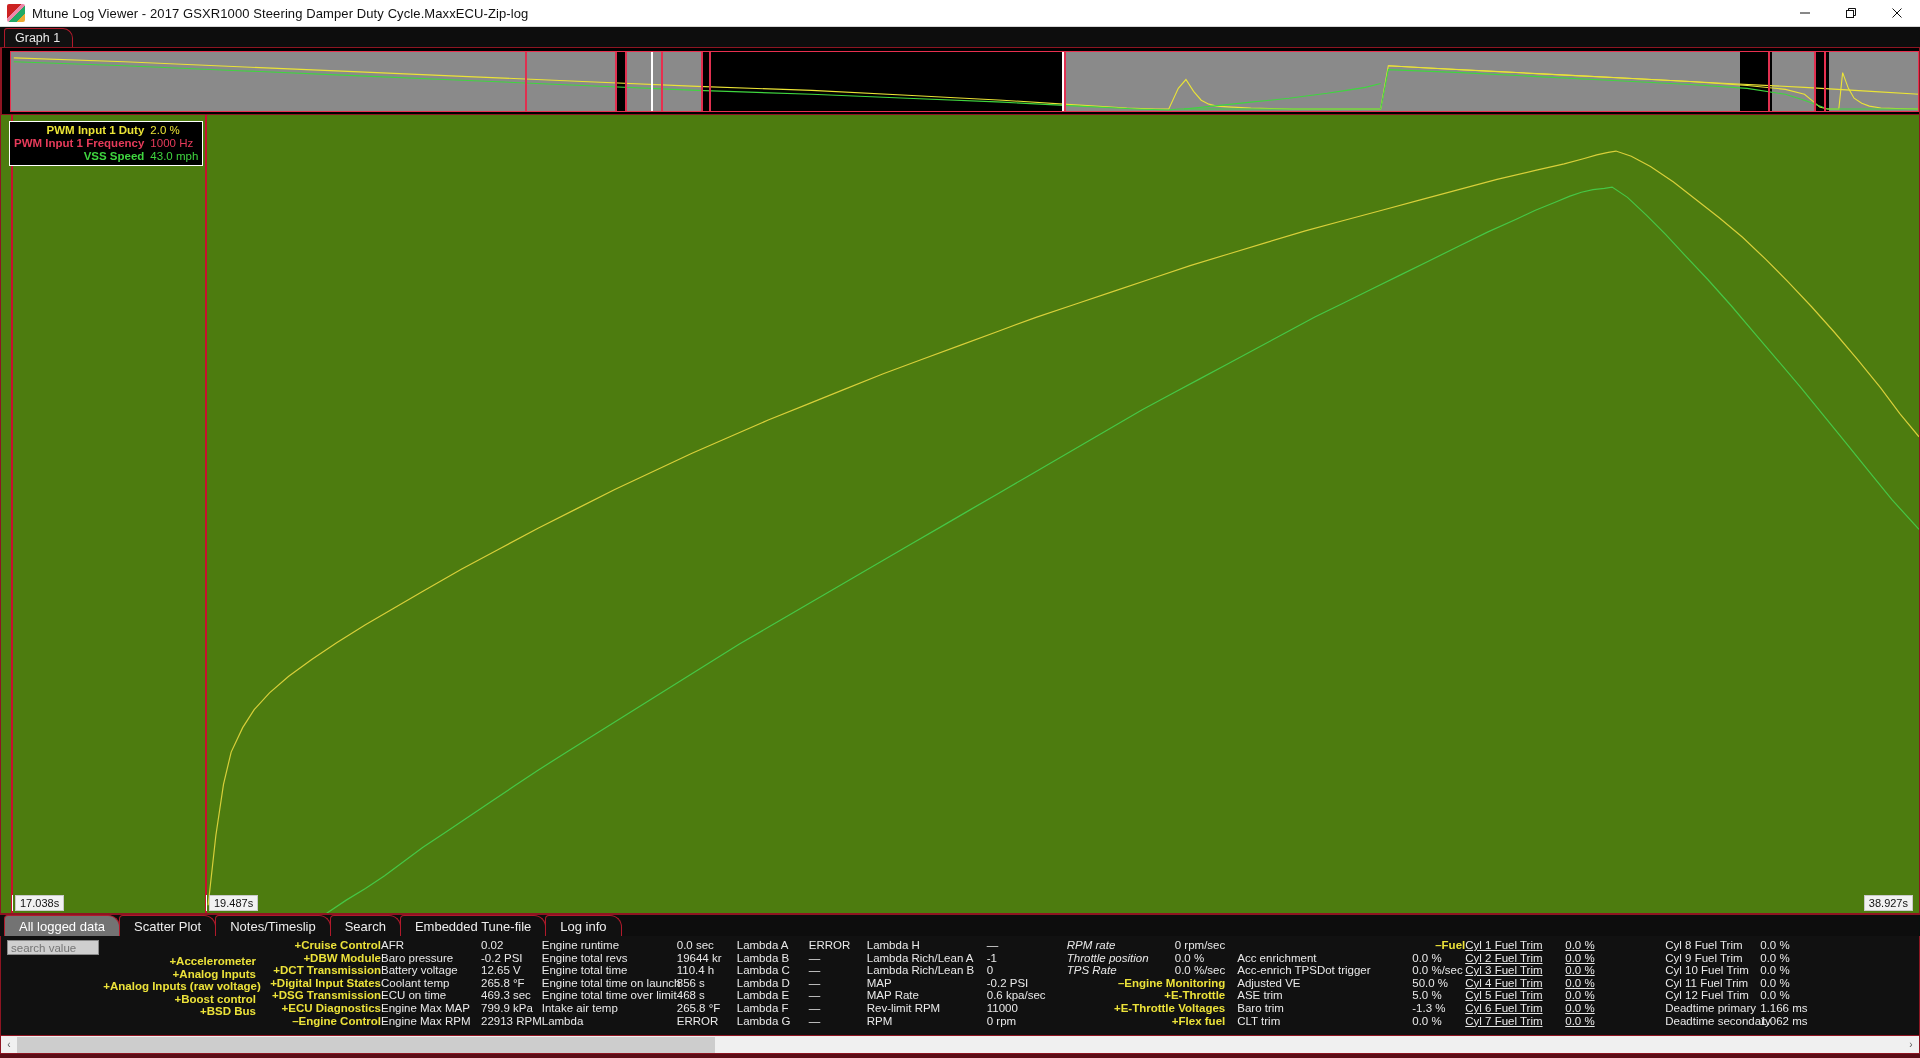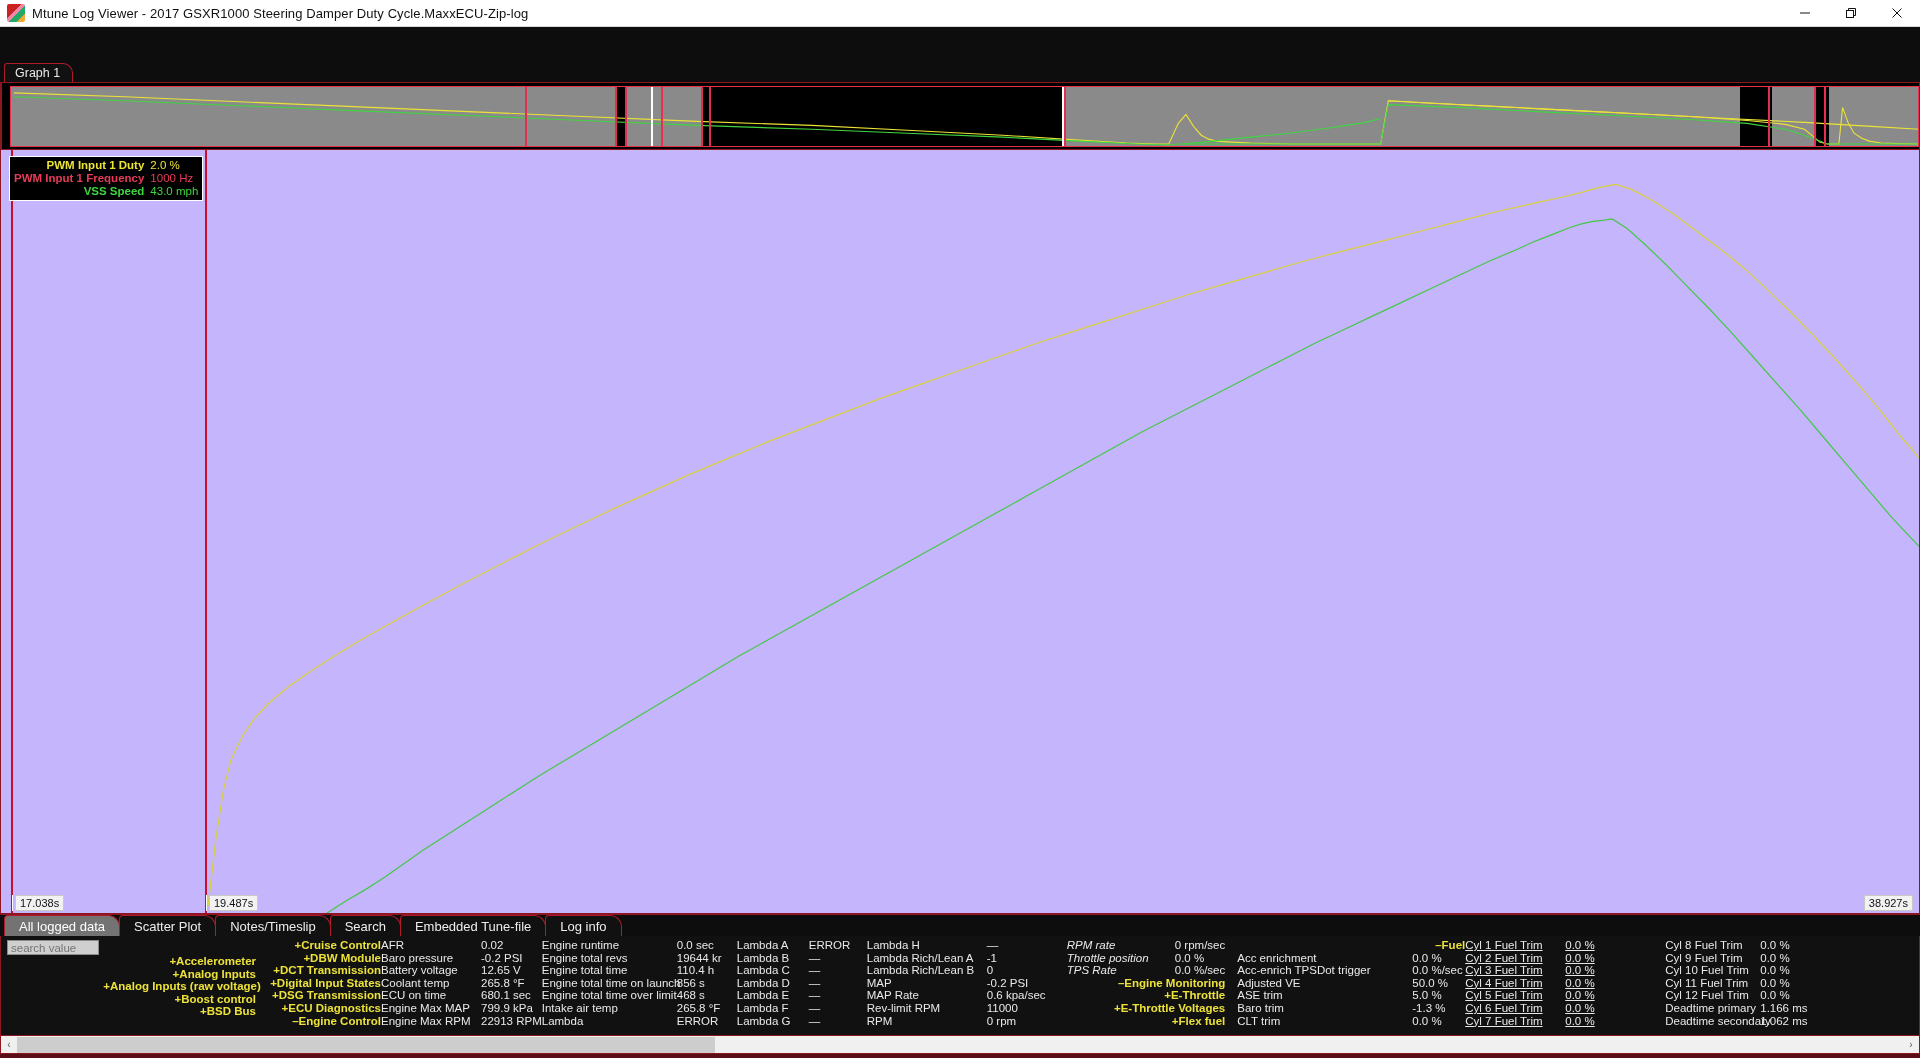--- a/index.html
+++ b/index.html
@@ -37,21 +37,21 @@
   .win-btn{
     width:46px;height:27px;display:flex;align-items:center;justify-content:center;
     font-size:13px;color:#111; cursor:default;
   }
   .win-btn svg{display:block;}
 
   
   .tabstrip{
     height:20px; background:#0d0d0d; position:relative;
     flex:0 0 20px;
-    display:flex; align-items:flex-end;margin-top:35px;
+    display:flex; align-items:flex-end;
   }
   .gtab{
     height:19px; min-width:56px; padding:0 12px 0 10px;
     background:#111; color:#e9e9e9; font-size:12.5px;
     display:flex; align-items:center;
     border:1px solid #b01a2b; border-bottom:none;
     border-radius:3px 10px 0 0;
     margin-left:4px;
   }
 
@@ -79,21 +79,21 @@
   .ov-frame{
     position:absolute; left:0; right:0; top:0; bottom:0;
     border:1px solid #e8304f; pointer-events:none;
   }
   .ov-svg{position:absolute; inset:0; width:100%; height:100%;}
 
   
   .plot-wrap{
     flex:1 1 auto; position:relative;
     border:1px solid #8e1522; border-top:none;
-    background:#c4b5fd; overflow:hidden;
+    background:#4d7c0f; overflow:hidden;
   }
   .plot-svg{position:absolute; inset:0; width:100%; height:100%;}
 
   .legend{
     position:absolute; left:8px; top:6px;
     background:#000; border:1px solid #ffffff;
     padding:2px 4px 2px 4px;
     font-size:11.5px; font-weight:bold;
     z-index:6;
   }
@@ -417,21 +417,21 @@
       <div class="kv">
           <span class="k">Battery voltage</span>
           <span class="v">12.65 V</span>
         </div>
       <div class="kv">
           <span class="k">Coolant temp</span>
           <span class="v">265.8 °F</span>
         </div>
       <div class="kv">
           <span class="k">ECU on time</span>
-          <span class="v">680.1 sec</span>
+          <span class="v">469.3 sec</span>
         </div>
       <div class="kv">
           <span class="k">Engine Max MAP</span>
           <span class="v">799.9 kPa</span>
         </div>
       <div class="kv">
           <span class="k">Engine Max RPM</span>
           <span class="v">22913 RPM</span>
         </div>
     </div>

